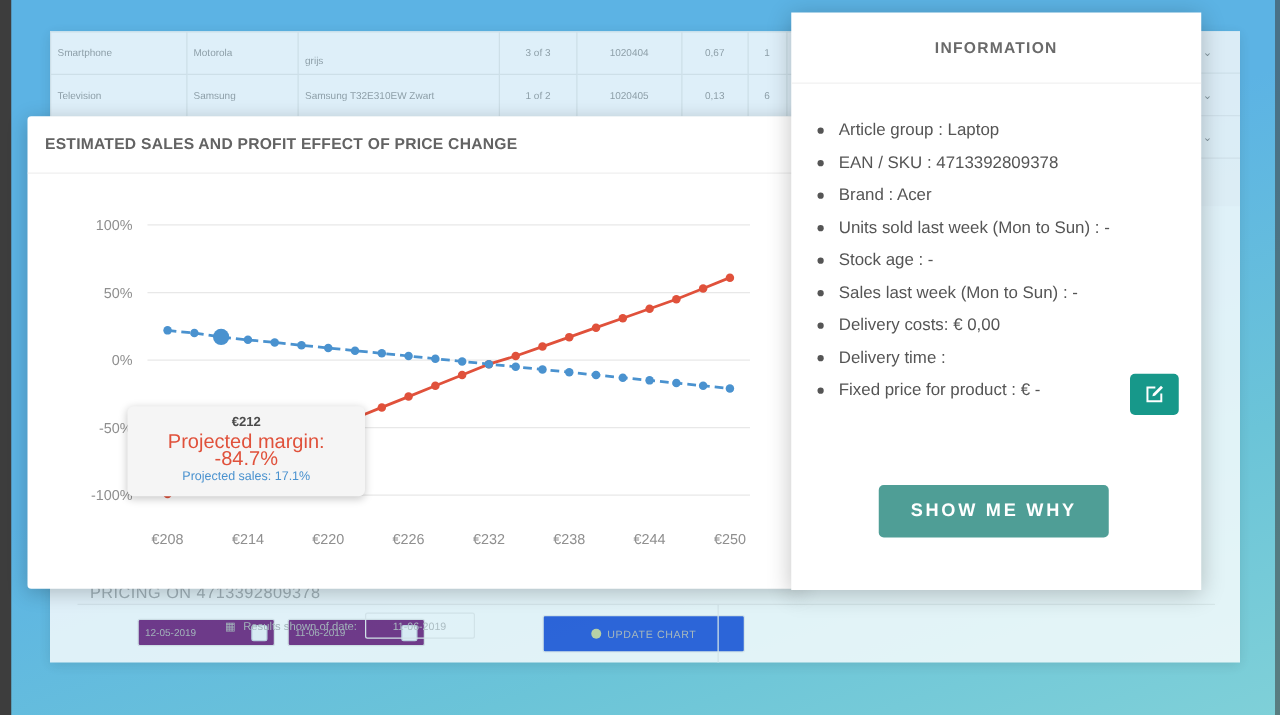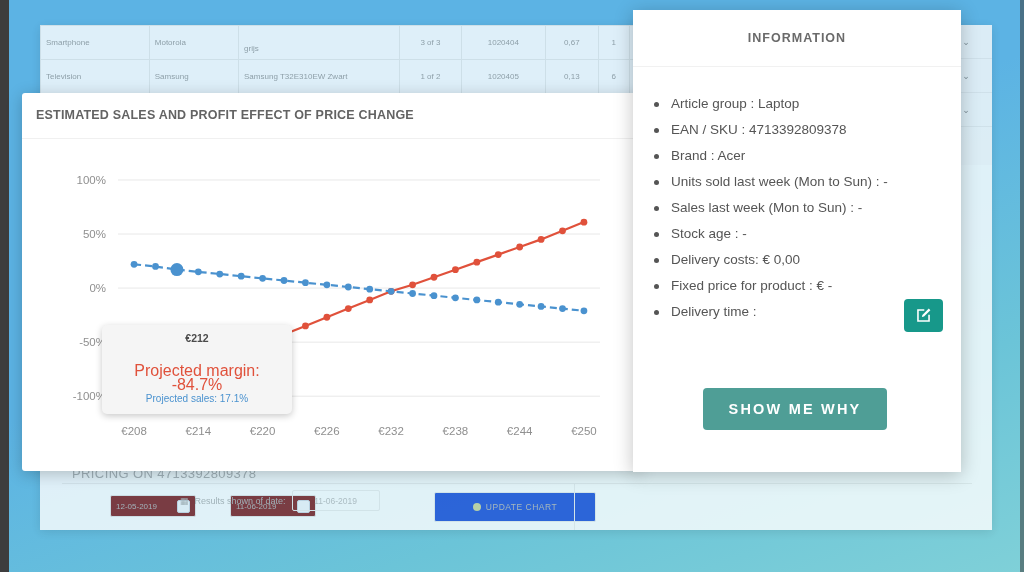--- a/index.html
+++ b/index.html
@@ -47,22 +47,22 @@
 
   
   .bg-pricing-label{
     position:absolute;left:32px;top:441px;font-size:13px;color:#b0b0b0;letter-spacing:.4px;
   }
   .bg-toolbar{
     position:absolute;left:22px;top:458px;width:910px;height:47px;
     border-top:1px solid #ededed;
   }
   .dt-field{
-    position:absolute;top:11px;height:22px;width:86px;
-    border:1px solid #e6e6e6;border-radius:2px;background:#7f1d1d;
+    position:absolute;top:11px;height:22px;width:110px;
+    border:1px solid #e6e6e6;border-radius:2px;background:#701a75;
     font-size:8px;color:#b2b2b2;display:flex;align-items:center;
     justify-content:space-between;padding:0 5px;box-sizing:border-box;
   }
   .cal-box{width:11px;height:11px;border:1px solid #cfd8e3;border-radius:2px;background:#f4f7fa;}
   .update-btn{
     position:absolute;left:372px;top:8px;width:160px;height:28px;
     background:#1d4ed8;border:1px solid #ededed;border-radius:2px;
     display:flex;align-items:center;justify-content:center;gap:5px;
     font-size:8.5px;color:#b6b6b6;letter-spacing:.5px;
   }
@@ -91,21 +91,21 @@
     border-bottom:1px solid #f0f0f0;
   }
   .plot{position:relative;width:588px;height:333px;}
   .plot svg{display:block;}
   .tip{
     position:absolute;left:80px;top:186px;width:178px;
     background:#f5f5f5;border-radius:5px;
     box-shadow:0 2px 7px rgba(0,0,0,.22);
     padding:7px 6px 8px;text-align:center;
   }
-  .tip-h{font-size:10.5px;font-weight:bold;color:#4b4b4b;margin-bottom:20px;}
+  .tip-h{font-size:10.5px;font-weight:bold;color:#4b4b4b;margin-bottom:3px;}
   .tip-r{font-size:16px;color:#e0513b;line-height:14px;}
   .tip-b{font-size:10px;color:#4a92cf;line-height:14px;}
 
   
   .info-card{
     position:absolute;left:633px;top:10px;width:328px;height:462px;
     background:#fff;border-radius:0;
     box-shadow:0 3px 18px rgba(0,0,0,.24);
     overflow:hidden;
   }
@@ -296,25 +296,25 @@
     </div>
   </div>
 
   <div class="info-card">
     <div class="info-head">INFORMATION</div>
     <ul class="info-list">
       <li>Article group : Laptop</li>
       <li>EAN / SKU : 4713392809378</li>
       <li>Brand : Acer</li>
       <li>Units sold last week (Mon to Sun) : -</li>
+      <li>Stock age : -</li>
       <li>Sales last week (Mon to Sun) : -</li>
-      <li>Stock age : -</li>
       <li>Delivery costs: € 0,00</li>
+      <li>Delivery time :</li>
       <li>Fixed price for product : € -</li>
-      <li>Delivery time :</li>
     </ul>
     <div class="edit-btn">
       <svg width="19" height="19" viewBox="0 0 24 24">
         <path d="M4 4h9v2H6v12h12v-7h2v9H4z" fill="#ffffff"></path>
         <path d="M18.7 3.3l2 2-8.1 8.1-2.6.6.6-2.6z" fill="#ffffff"></path>
       </svg>
     </div>
     <button class="why-btn">SHOW ME WHY</button>
   </div>
 

